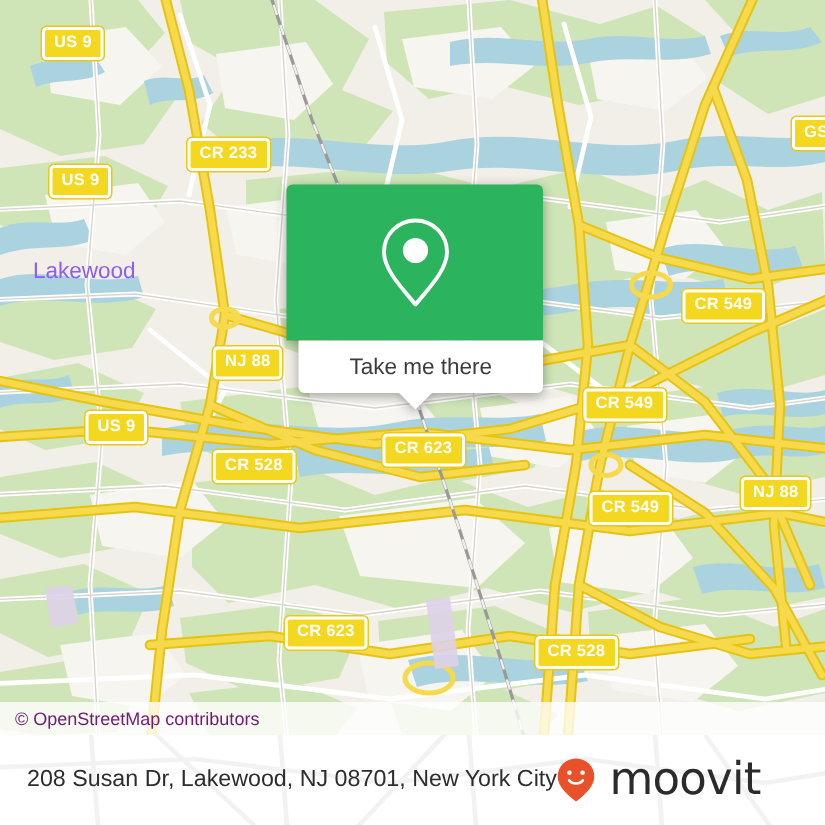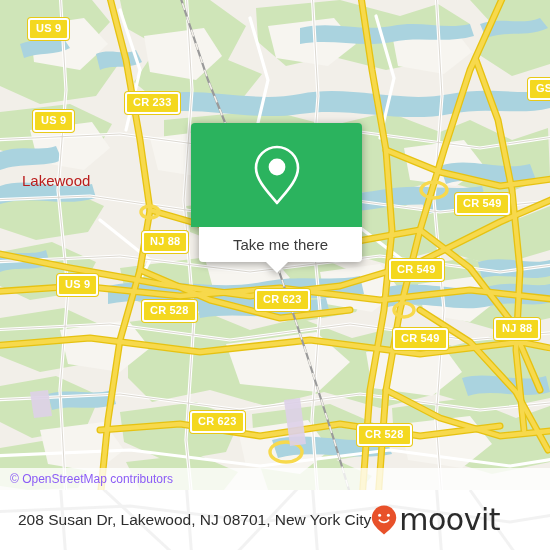--- a/index.html
+++ b/index.html
@@ -26,34 +26,34 @@
     font-weight:bold;
     line-height:1;
     padding:3px 6px 4px 6px;
     white-space:nowrap;
     letter-spacing:.2px;
     font-family:"Liberation Sans","DejaVu Sans",sans-serif;
   }
 
   .place-label{
     position:absolute;
-    color:#b91c1c;
+    color:#8b5cf6;
     font-size:15px;
     white-space:nowrap;
     font-family:"Liberation Sans","DejaVu Sans",sans-serif;
   }
 
   
   #attribution{
     position:absolute;left:0;bottom:0;width:550px;height:22px;
     background:rgba(255,255,255,.78);
     display:flex;align-items:center;
   }
   #attribution span{
-    font-size:12px;color:#8b5cf6;padding-left:10px;white-space:nowrap;
+    font-size:12px;color:#701a75;padding-left:10px;white-space:nowrap;
   }
 
   
   #popup{
     position:absolute;left:191px;top:123px;width:171px;
     filter:drop-shadow(0 2px 4px rgba(0,0,0,.35));
   }
   #popup-head{
     height:104px;background:#2bb35e;
     border-radius:4px 4px 0 0;
@@ -82,21 +82,21 @@
   }
   #footer-wm{position:absolute;left:0;top:-490px;opacity:.12;}
   #footer-inner{
     position:relative;width:454px;height:60px;
     display:flex;align-items:center;justify-content:space-between;
     padding:0 14px 0 18px;box-sizing:border-box;
   }
   #footer-address{
     font-size:15.5px;color:#2d2d2d;white-space:nowrap;
   }
-  #brand{display:flex;align-items:flex-start;gap:2px;}
+  #brand{display:flex;align-items:flex-start;gap:9px;}
   #brand-pin{position:relative;width:26px;height:30px;}
   #brand-word{
     font-size:30px;color:#2b2b2b;letter-spacing:-.5px;line-height:1;
     font-family:"DejaVu Sans","Liberation Sans",sans-serif;
     font-weight:normal;
   }
 </style>
 </head>
 <body>
 

